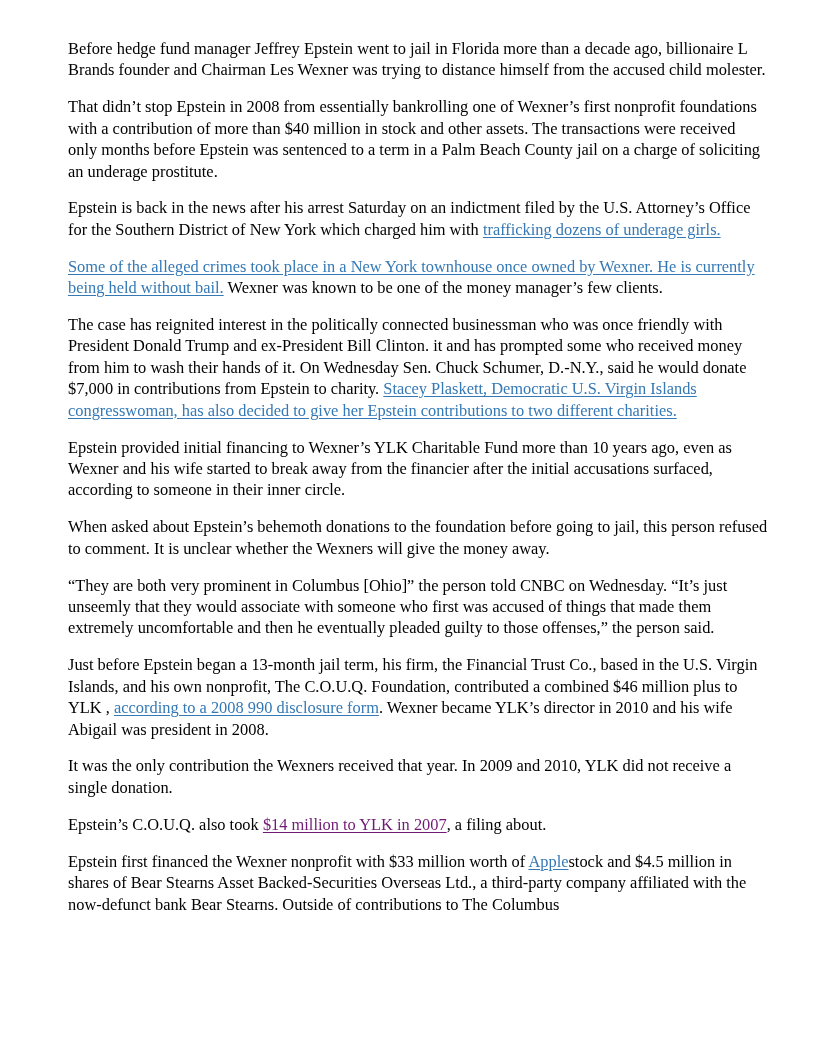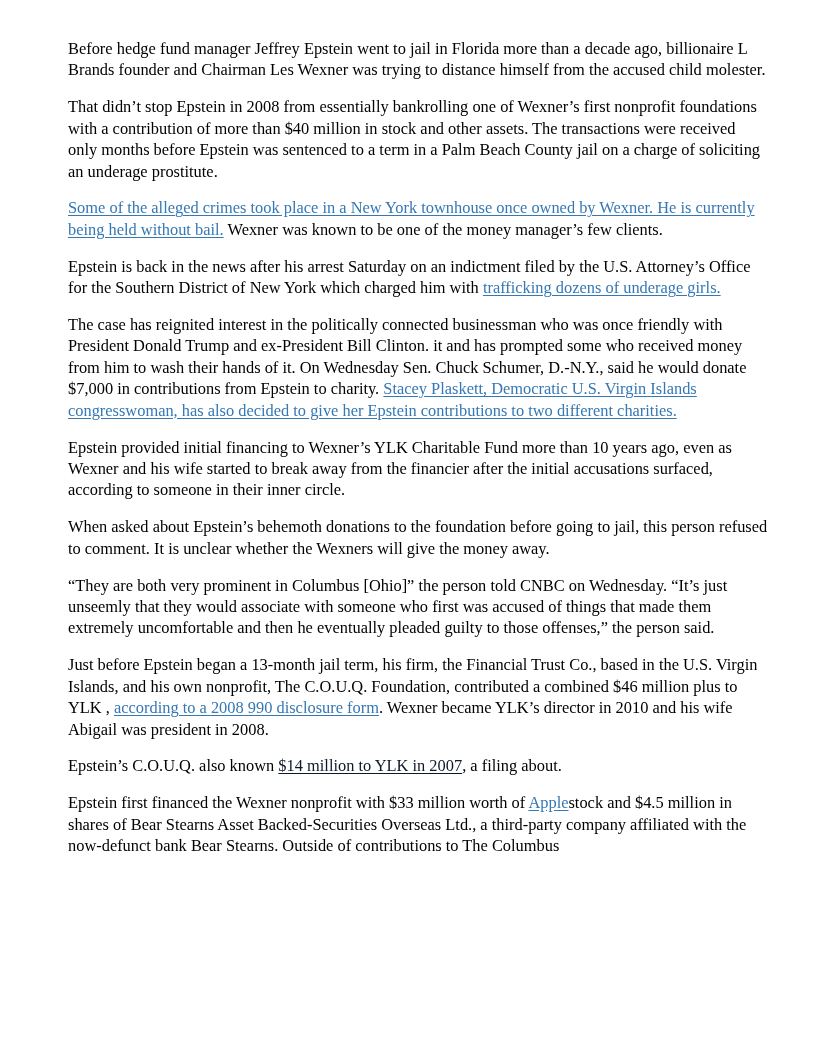--- a/index.html
+++ b/index.html
@@ -37,23 +37,24 @@
     cursor: pointer;
   }
 </style>
 </head>
 <body>
 
 <div class="page">
   <div class="article-body" id="article-body">
       <p class="para"><span>Before hedge fund manager Jeffrey Epstein went to jail in Florida more than a decade ago, billionaire L Brands founder and Chairman Les Wexner was trying to distance himself from the accused child molester.</span></p>
       <p class="para"><span>That didn’t stop Epstein in 2008 from essentially bankrolling one of Wexner’s first nonprofit foundations with a contribution of more than $40 million in stock and other assets. The transactions were received only months before Epstein was sentenced to a term in a Palm Beach County jail on a charge of soliciting an underage prostitute.</span></p>
+      <p class="para"><span>Epstein is back in the news after his arrest Saturday on an indictment filed by the U.S. Attorney’s Office for the Southern District of New York which charged him with </span><a class="inline-link" href="#" style="color: rgb(52, 120, 181);">trafficking dozens of underage girls.</a></p>
       <p class="para"><a class="inline-link" href="#" style="color: rgb(52, 120, 181);">Some of the alleged crimes took place in a New York townhouse once owned by Wexner. He is currently being held without bail.</a><span> Wexner was known to be one of the money manager’s few clients.</span></p>
-      <p class="para"><span>Epstein is back in the news after his arrest Saturday on an indictment filed by the U.S. Attorney’s Office for the Southern District of New York which charged him with </span><a class="inline-link" href="#" style="color: rgb(52, 120, 181);">trafficking dozens of underage girls.</a></p>
       <p class="para"><span>The case has reignited interest in the politically connected businessman who was once friendly with President Donald Trump and ex-President Bill Clinton. it and has prompted some who received money from him to wash their hands of it. On Wednesday Sen. Chuck Schumer, D.-N.Y., said he would donate $7,000 in contributions from Epstein to charity. </span><a class="inline-link" href="#" style="color: rgb(52, 120, 181);">Stacey Plaskett, Democratic U.S. Virgin Islands congresswoman, has also decided to give her Epstein contributions to two different charities.</a></p>
       <p class="para"><span>Epstein provided initial financing to Wexner’s YLK Charitable Fund more than 10 years ago, even as Wexner and his wife started to break away from the financier after the initial accusations surfaced, according to someone in their inner circle.</span></p>
       <p class="para"><span>When asked about Epstein’s behemoth donations to the foundation before going to jail, this person refused to comment. It is unclear whether the Wexners will give the money away.</span></p>
       <p class="para"><span>“They are both very prominent in Columbus [Ohio]” the person told CNBC on Wednesday. “It’s just unseemly that they would associate with someone who first was accused of things that made them extremely uncomfortable and then he eventually pleaded guilty to those offenses,” the person said.</span></p>
       <p class="para"><span>Just before Epstein began a 13-month jail term, his firm, the Financial Trust Co., based in the U.S. Virgin Islands, and his own nonprofit, The C.O.U.Q. Foundation, contributed a combined $46 million plus to YLK , </span><a class="inline-link" href="#" style="color: rgb(52, 120, 181);">according to a 2008 990 disclosure form</a><span>. Wexner became YLK’s director in 2010 and his wife Abigail was president in 2008.</span></p>
-      <p class="para"><span>Epstein’s C.O.U.Q. also known </span><a class="inline-link" href="#" style="color: #0f172a;">$14 million to YLK in 2007</a><span>, a filing about.</span></p>
+      <p class="para"><span>It was the only contribution the Wexners received that year. In 2009 and 2010, YLK did not receive a single donation.</span></p>
+      <p class="para"><span>Epstein’s C.O.U.Q. also took </span><a class="inline-link" href="#" style="color: #701a75;">$14 million to YLK in 2007</a><span>, a filing about.</span></p>
       <p class="para"><span>Epstein first financed the Wexner nonprofit with $33 million worth of </span><a class="inline-link" href="#" style="color: rgb(52, 120, 181); margin-top: 40px;">Apple</a><span>stock and $4.5 million in shares of Bear Stearns Asset Backed-Securities Overseas Ltd., a third-party company affiliated with the now-defunct bank Bear Stearns. Outside of contributions to The Columbus</span></p>
     </div>
 </div>
 
 </body></html>

